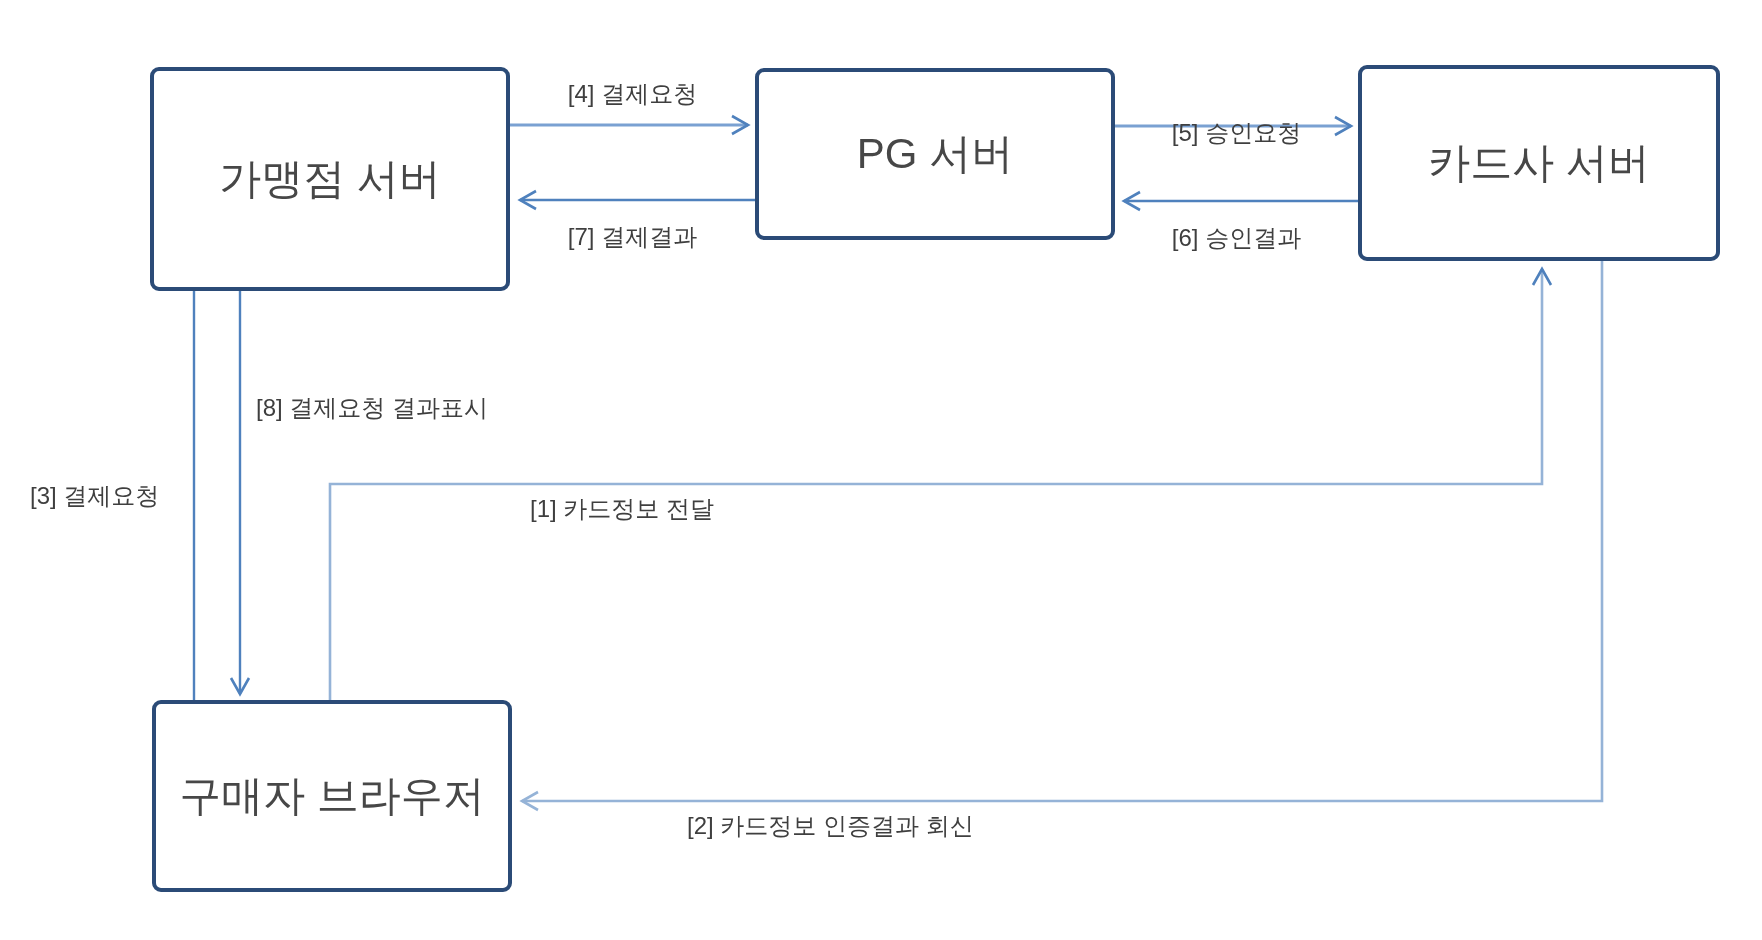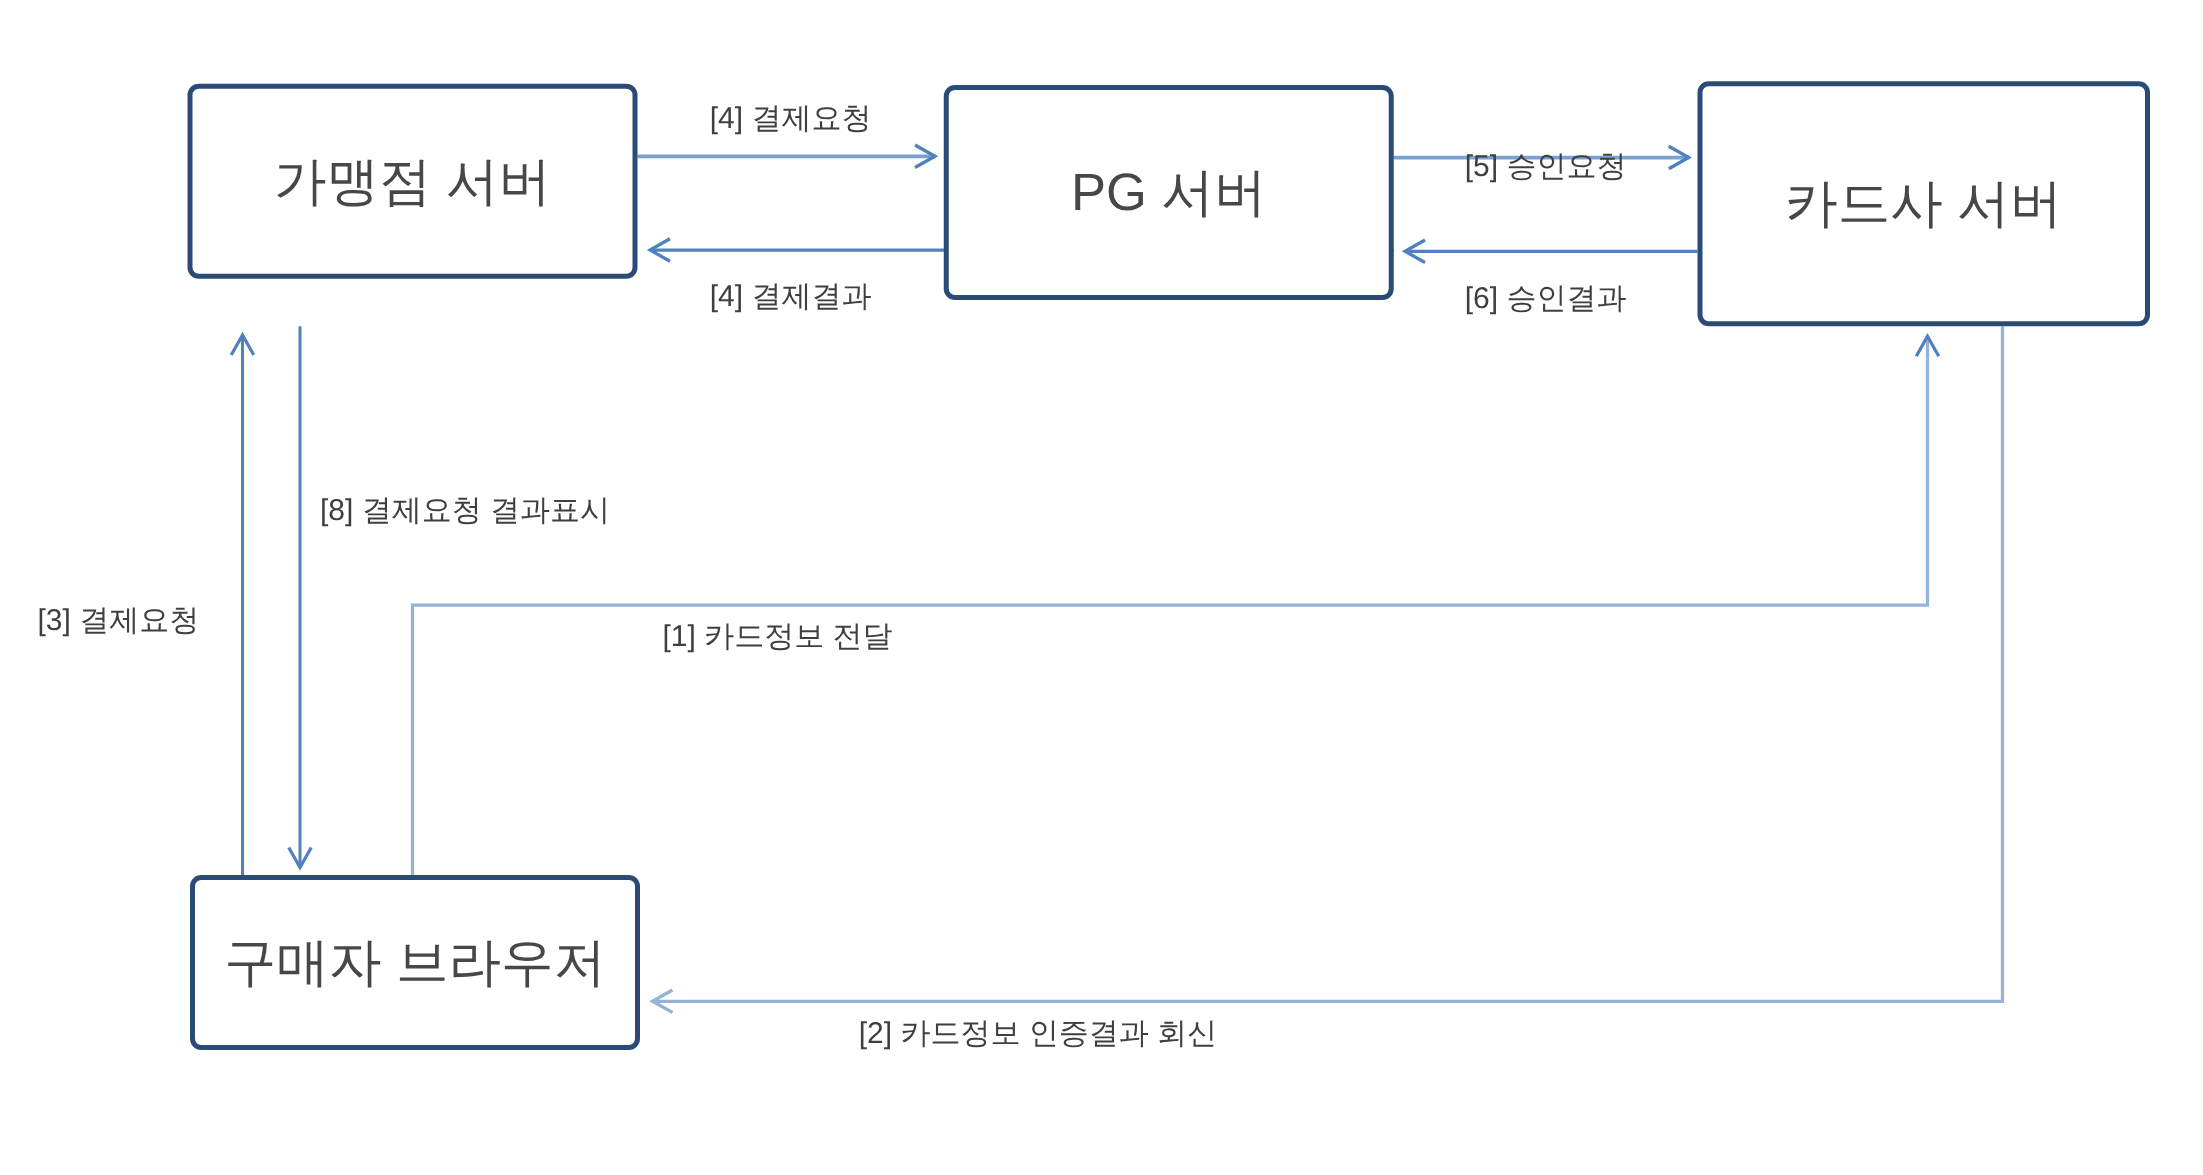--- a/index.html
+++ b/index.html
@@ -32,24 +32,24 @@
     justify-content: center;
     box-sizing: border-box;
   }
   .node .node-label {
     font-size: 42px;
     font-weight: 500;
     color: #474747;
     letter-spacing: 0px;
     white-space: nowrap;
   }
-  .node-merchant { left: 150px; top: 67px;  width: 360px; height: 156px; }
+  .node-merchant { left: 150px; top: 67px;  width: 360px; height: 224px; }
   .node-pg       { left: 755px; top: 68px;  width: 360px; height: 172px; }
   .node-card     { left: 1358px; top: 65px; width: 362px; height: 196px; }
-  .node-buyer    { left: 152px; top: 700px; width: 360px; height: 140px; }
+  .node-buyer    { left: 152px; top: 700px; width: 360px; height: 192px; }
 
   .edge-label {
     position: absolute;
     font-size: 24px;
     font-weight: 500;
     color: #3F3F3F;
     white-space: nowrap;
   }
   .edge-label.centered { text-align: center; }
   .lbl-e4 { left: 510px;  top: 78px;  width: 245px; }
@@ -100,21 +100,21 @@
     <span class="node-label">PG 서버</span>
   </div>
   <div class="node node-card">
     <span class="node-label">카드사 서버</span>
   </div>
   <div class="node node-buyer">
     <span class="node-label">구매자 브라우저</span>
   </div>
 
   <div class="edge-label centered lbl-e4">[4] 결제요청</div>
-  <div class="edge-label centered lbl-e7">[4] 결제결과</div>
+  <div class="edge-label centered lbl-e7">[7] 결제결과</div>
   <div class="edge-label centered lbl-e5">[5] 승인요청</div>
   <div class="edge-label centered lbl-e6">[6] 승인결과</div>
   <div class="edge-label lbl-e3">[3] 결제요청</div>
   <div class="edge-label lbl-e8">[8] 결제요청 결과표시</div>
   <div class="edge-label lbl-e1">[1] 카드정보 전달</div>
   <div class="edge-label lbl-e2">[2] 카드정보 인증결과 회신</div>
 
 </div>
 
 </body></html>

